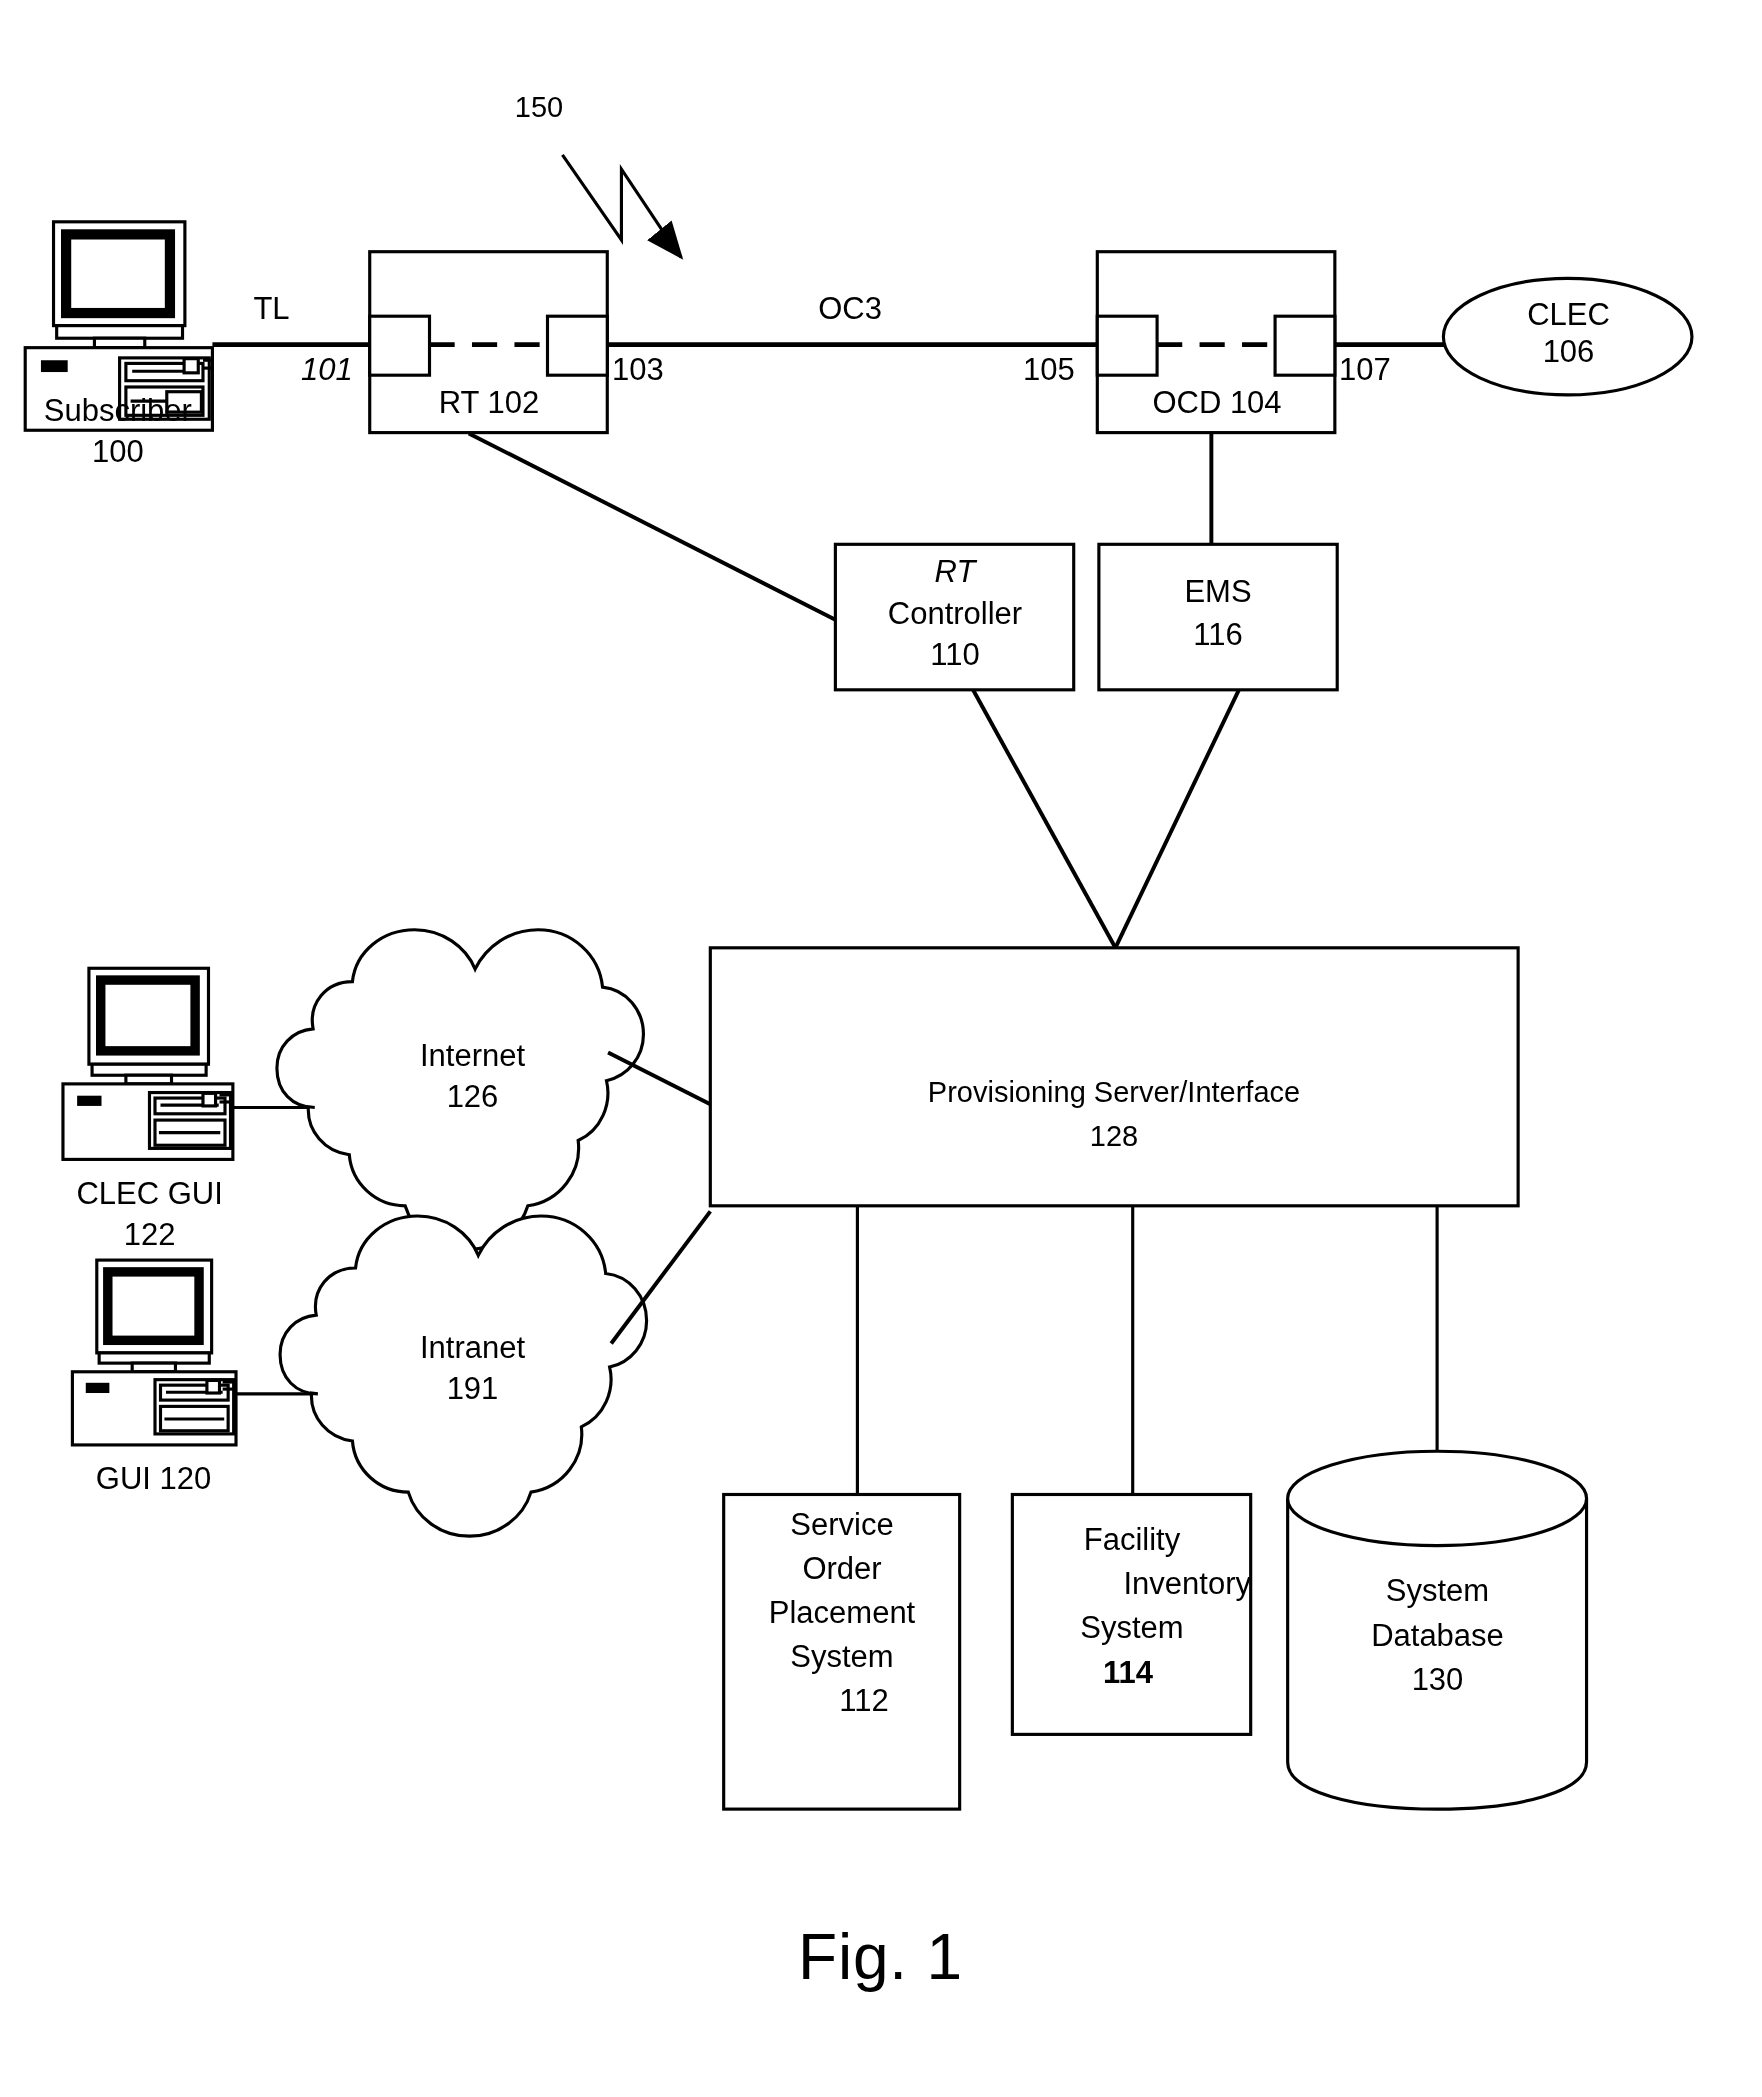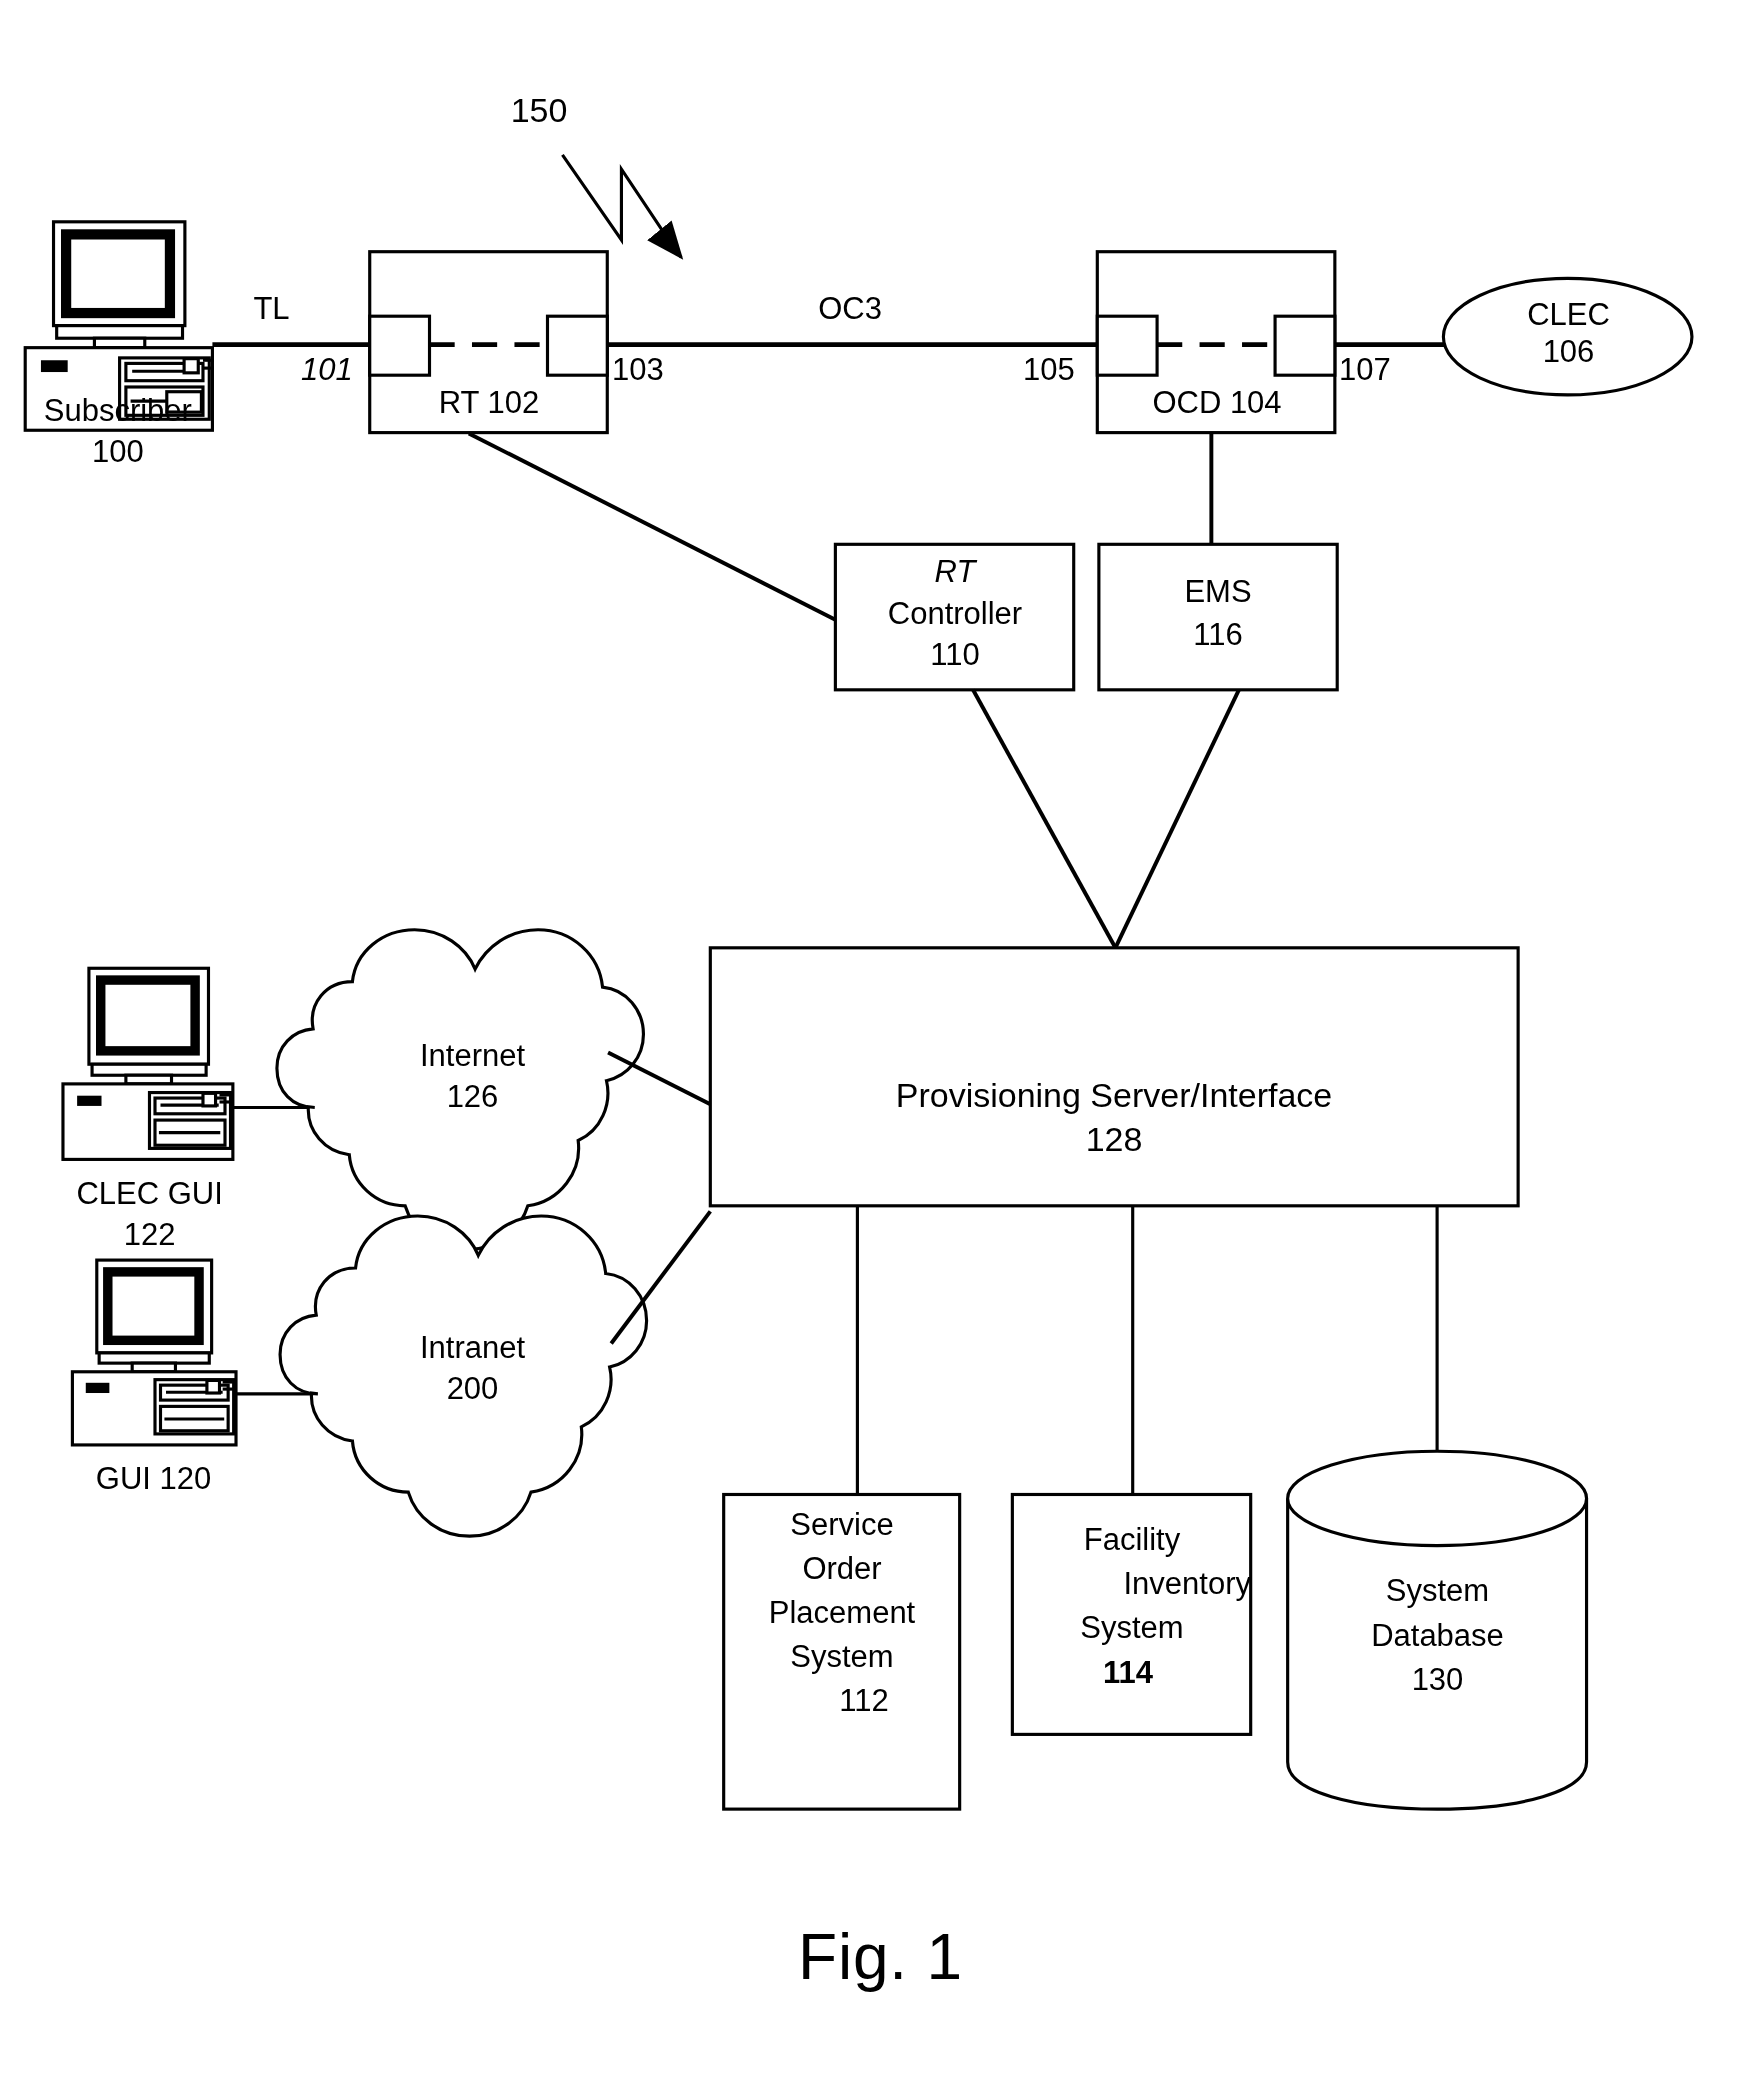--- a/index.html
+++ b/index.html
@@ -29,21 +29,21 @@
   .fig-text {
     position: absolute;
     text-align: center;
     line-height: 1.16;
     white-space: pre;
     color: #000;
     font-family: "Liberation Sans", sans-serif;
   }
   .t-ref   { font-size: 31px; }
   .t-label { font-size: 31px; }
-  .t-big   { font-size: 34px; }
+  .t-big   { font-size: 29px; }
   .t-cap   { font-size: 64px; letter-spacing: 0.8px; }
   .t-left  { text-align: left; }
 </style>
 </head>
 <body>
 
 <div id="figure-root">
 
   <svg id="figure-svg" viewBox="0 0 2240 2666" xmlns="http://www.w3.org/2000/svg">
     <defs>
@@ -237,21 +237,21 @@
 
   <div class="fig-text t-label" style="left:23.6px; top:1176px; width:252px;">CLEC GUI</div>
   <div class="fig-text t-ref" style="left:23.6px; top:1217px; width:252px;">122</div>
 
   <div class="fig-text t-label" style="left:23.6px; top:1461px; width:260px;">GUI 120</div>
 
   <div class="fig-text t-label" style="left:370px; top:1038px; width:205px;">Internet</div>
   <div class="fig-text t-ref" style="left:370px; top:1079px; width:205px;">126</div>
 
   <div class="fig-text t-label" style="left:370px; top:1330px; width:205px;">Intranet</div>
-  <div class="fig-text t-ref" style="left:370px; top:1371px; width:205px;">200</div>
+  <div class="fig-text t-ref" style="left:370px; top:1371px; width:205px;">191</div>
 
   <div class="fig-text t-big" style="left:710px; top:1076px; width:808px;">Provisioning Server/Interface</div>
   <div class="fig-text t-big" style="left:710px; top:1120px; width:808px;">128</div>
 
   <div class="fig-text t-label" style="left:724px; top:1507px; width:236px;">Service</div>
   <div class="fig-text t-label" style="left:724px; top:1551px; width:236px;">Order</div>
   <div class="fig-text t-label" style="left:724px; top:1595px; width:236px;">Placement</div>
   <div class="fig-text t-label" style="left:724px; top:1639px; width:236px;">System</div>
   <div class="fig-text t-ref" style="left:724px; top:1683px; width:280px;">112</div>
 

